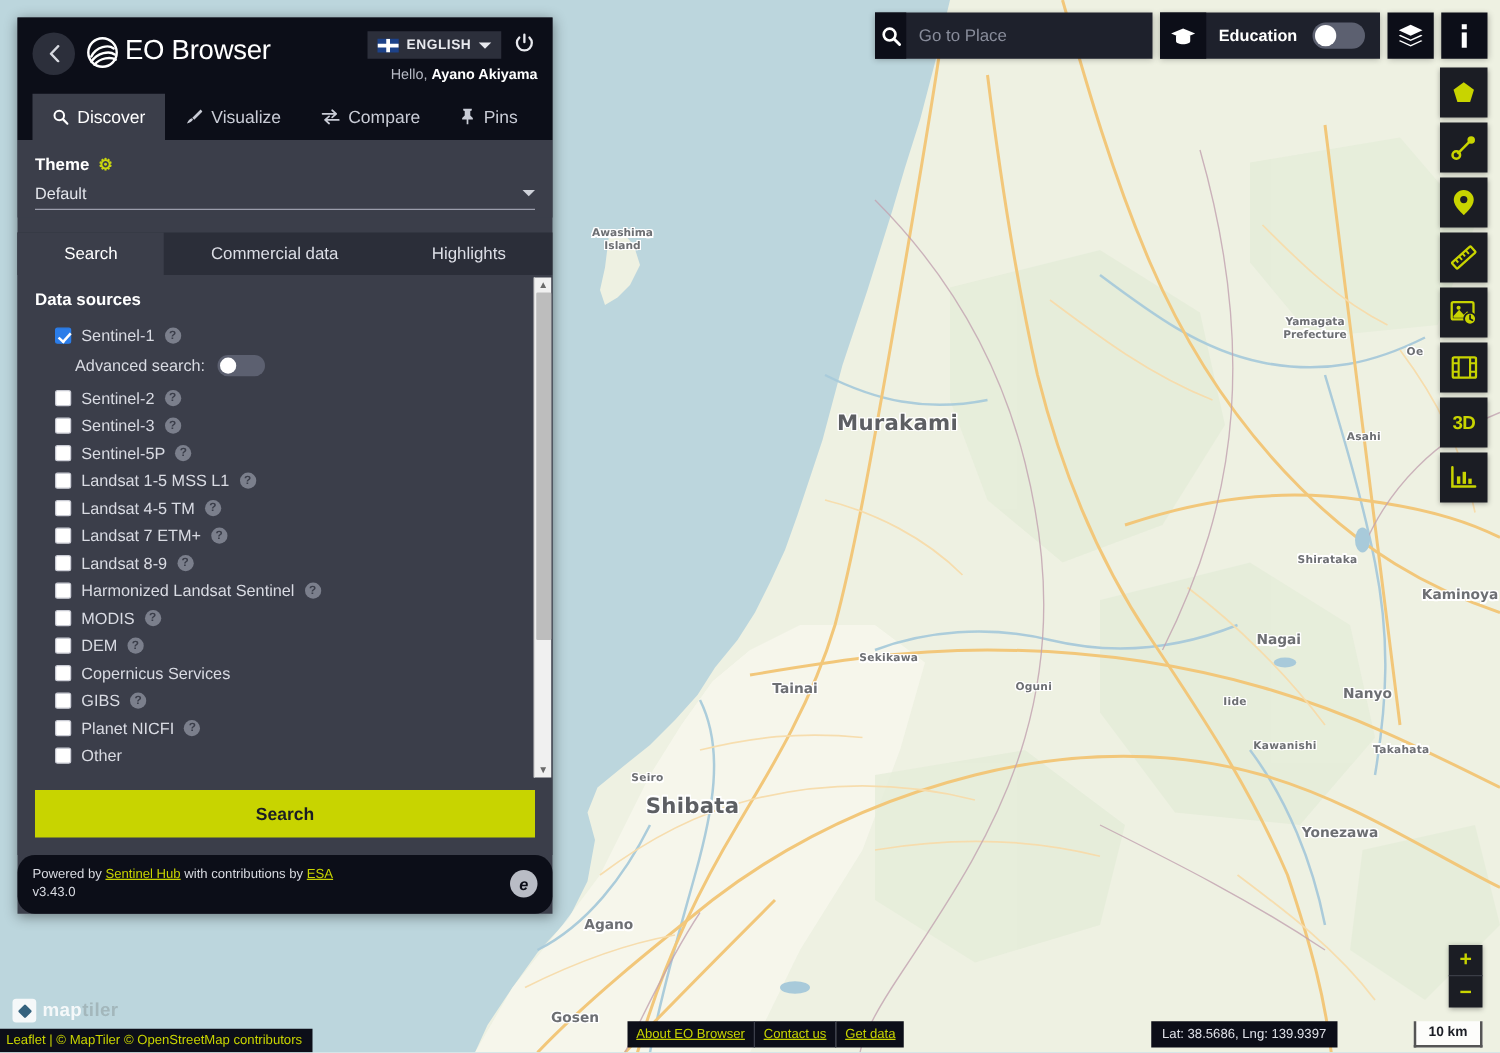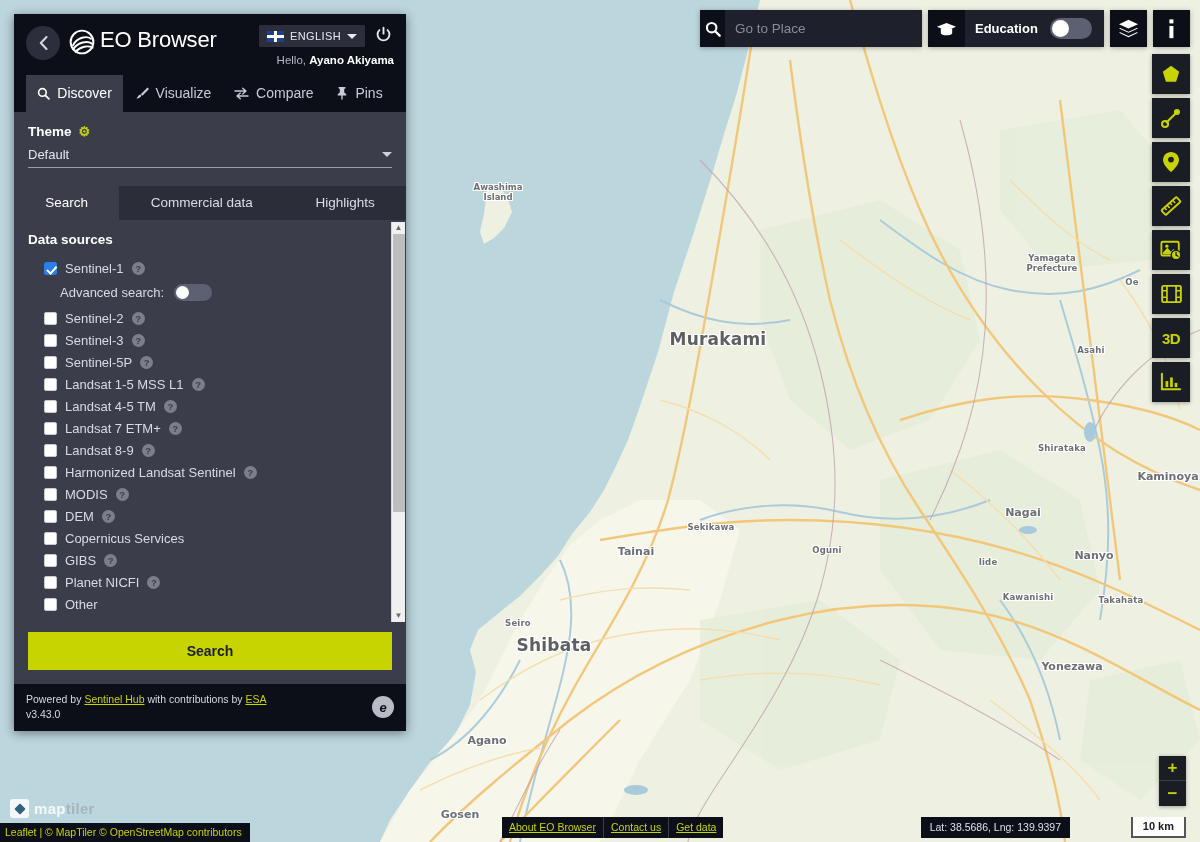--- a/index.html
+++ b/index.html
@@ -55,21 +55,21 @@
     transform: rotate(45deg); border-radius: 1px;
   }
   #maptiler-logo .mt-text {
     color: #9fb2b6; font-size: 15px; font-weight: bold; letter-spacing: .3px;
   }
   #maptiler-logo .mt-text b { color: #ffffff; font-weight: bold; }
 
   
   #panel {
     position: absolute; left: 14px; top: 14px;
-    width: 392px;
+    width: 428px;
     background: #3b3e4a;
     box-shadow: 0 2px 10px rgba(0,0,0,.45);
     display: flex; flex-direction: column;
   }
   #panel-header {
     background: #0c0e18;
     padding: 10px 12px 0 12px;
   }
   .title-row { display: flex; align-items: flex-start; }
   #back-btn {
@@ -84,21 +84,21 @@
   }
   #app-title {
     color: #ffffff; font-size: 22px; font-weight: 500;
     margin: 0 0 0 5px; padding-top: 3px; letter-spacing: -.2px;
     flex: 1 1 auto;
   }
   #header-right { display: flex; flex-direction: column; align-items: flex-end; }
   .hr-top { display: flex; align-items: center; gap: 8px; }
   #lang-select {
     background: #2c2f3b; color: #e8e9ee;
-    font-size: 11px; font-weight: normal; letter-spacing: .4px;
+    font-size: 11px; font-weight: bold; letter-spacing: .4px;
     padding: 5px 8px; display: flex; align-items: center; gap: 6px;
     cursor: pointer;
   }
   .flag {
     width: 17px; height: 11px; position: relative; display: inline-block;
     background: #1d4289; overflow: hidden; flex: 0 0 auto;
   }
   .flag::before {
     content: ""; position: absolute; left: 0; top: 4px;
     width: 17px; height: 3px; background: #fff;
@@ -198,21 +198,21 @@
 
   #search-area { background: #3b3e4a; padding: 8px 14px 14px 14px; }
   #search-btn {
     width: 100%; background: #c8d400; color: #1b1d24;
     border: none; font-size: 14px; font-weight: bold;
     padding: 11px 0; cursor: pointer; font-family: "Liberation Sans", sans-serif;
   }
 
   #panel-footer {
     background: #0c0e18; padding: 8px 12px 9px 12px;
-    display: flex; align-items: center; justify-content: space-between;
+    display: flex; align-items: center; justify-content: space-between; border-radius: 14px;
   }
   #footer-text { color: #d7d9e0; font-size: 10.5px; line-height: 15px; }
   #footer-text a { color: #c8d400; text-decoration: underline; }
   #esa-mark {
     width: 22px; height: 22px; border-radius: 50%;
     background: #b9bcc5; color: #0c0e18;
     display: flex; align-items: center; justify-content: center;
     font-size: 13px; font-weight: bold; font-style: italic;
     flex: 0 0 auto;
   }

